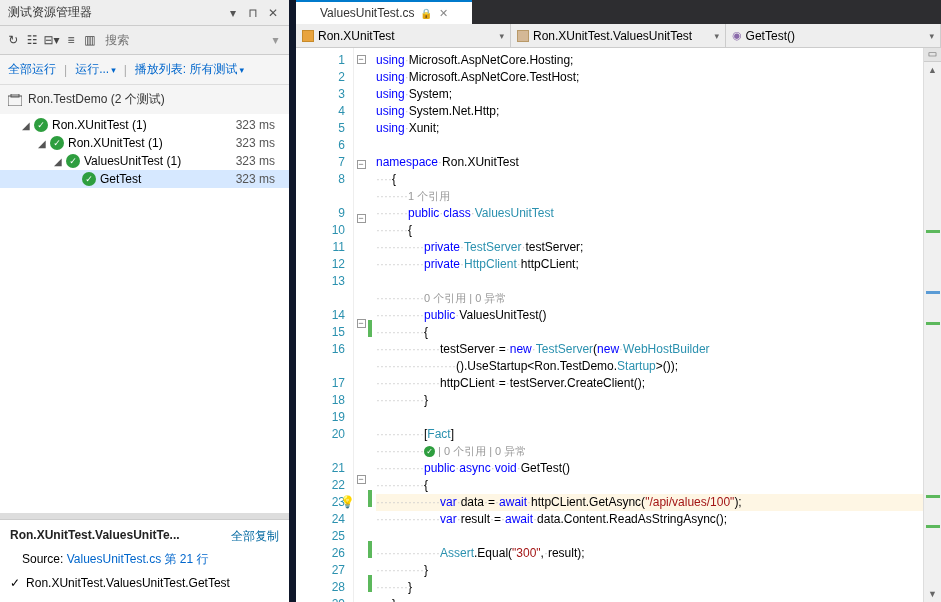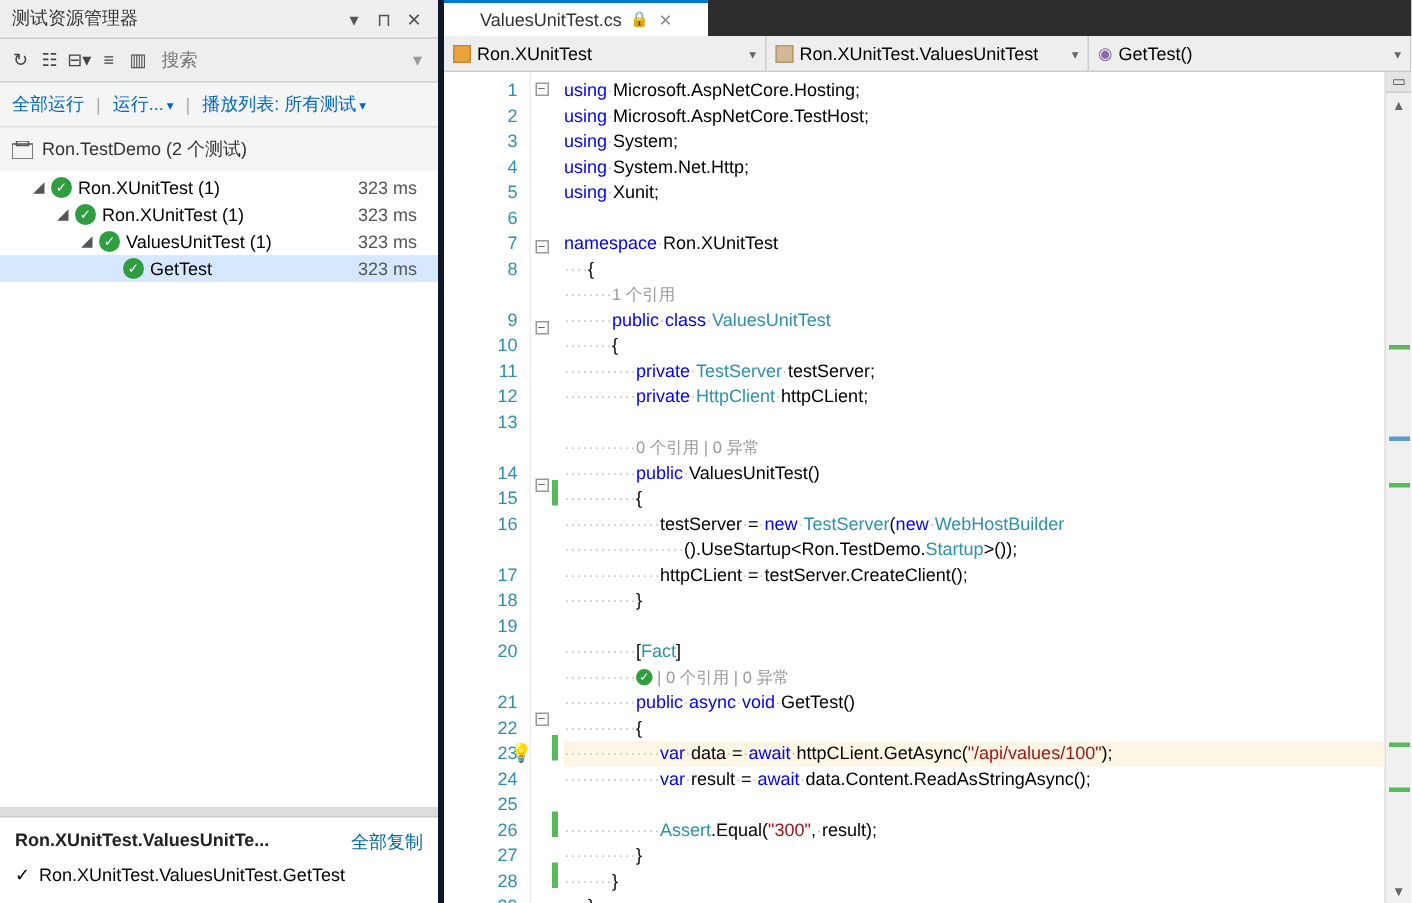--- a/index.html
+++ b/index.html
@@ -1,19 +1,19 @@
 <!DOCTYPE html>
 <html><head>
 <meta charset="utf-8">
 <style>
 * { margin: 0; padding: 0; box-sizing: border-box; font-family: 'Microsoft YaHei', 'Segoe UI', sans-serif; font-size: 12px; }
 body { display: flex; width: 941px; height: 602px; background: #fff; overflow: hidden; }
 
 
-.left-panel { width: 296px; display: flex; flex-direction: column; border-right: 4px solid #0f172a; background: #f5f5f5; }
+.left-panel { width: 296px; display: flex; flex-direction: column; border-right: 7px solid #0f172a; background: #f5f5f5; }
 .panel-header { display: flex; align-items: center; background: #eee; padding: 4px 8px; border-bottom: 1px solid #ccc; }
 .panel-header .title { flex: 1; font-size: 12px; color: #333; }
 .panel-header .icon-btn { width: 16px; height: 16px; margin-left: 4px; cursor: pointer; color: #555; text-align: center; line-height: 16px; }
 .toolbar { display: flex; align-items: center; padding: 4px 6px; background: #eee; border-bottom: 1px solid #ccc; gap: 4px; }
 .toolbar .tb-btn { width: 20px; height: 20px; display: flex; align-items: center; justify-content: center; color: #444; cursor: pointer; }
 .toolbar .search { flex: 1; border: none; background: transparent; padding: 2px 4px; outline: none; }
 .link-row { padding: 6px 8px; border-bottom: 1px solid #ddd; display: flex; gap: 8px; align-items: center; }
 .link-row a { color: #0066cc; text-decoration: none; cursor: pointer; }
 .link-row .sep { color: #aaa; }
 .link-row .drop::after { content: '▾'; margin-left: 2px; font-size: 9px; }
@@ -141,20 +141,24 @@
         <span class="label">GetTest</span>
         <span class="time">323 ms</span>
       </div>
     </div>
   <div class="splitter-h"></div>
   <div class="detail">
     <div class="detail-head">
       <span class="name">Ron.XUnitTest.ValuesUnitTe...</span>
       <span class="copy">全部复制</span>
     </div>
+    <div class="src">
+      <span>Source:</span>
+      <a>ValuesUnitTest.cs 第 21 行</a>
+    </div>
     <div class="result">
       <span class="pass">✓</span>
       <span>Ron.XUnitTest.ValuesUnitTest.GetTest</span>
     </div>
   </div>
 </div>
 
 <div class="right-panel">
   <div class="tab-bar">
     <div class="tab active">

